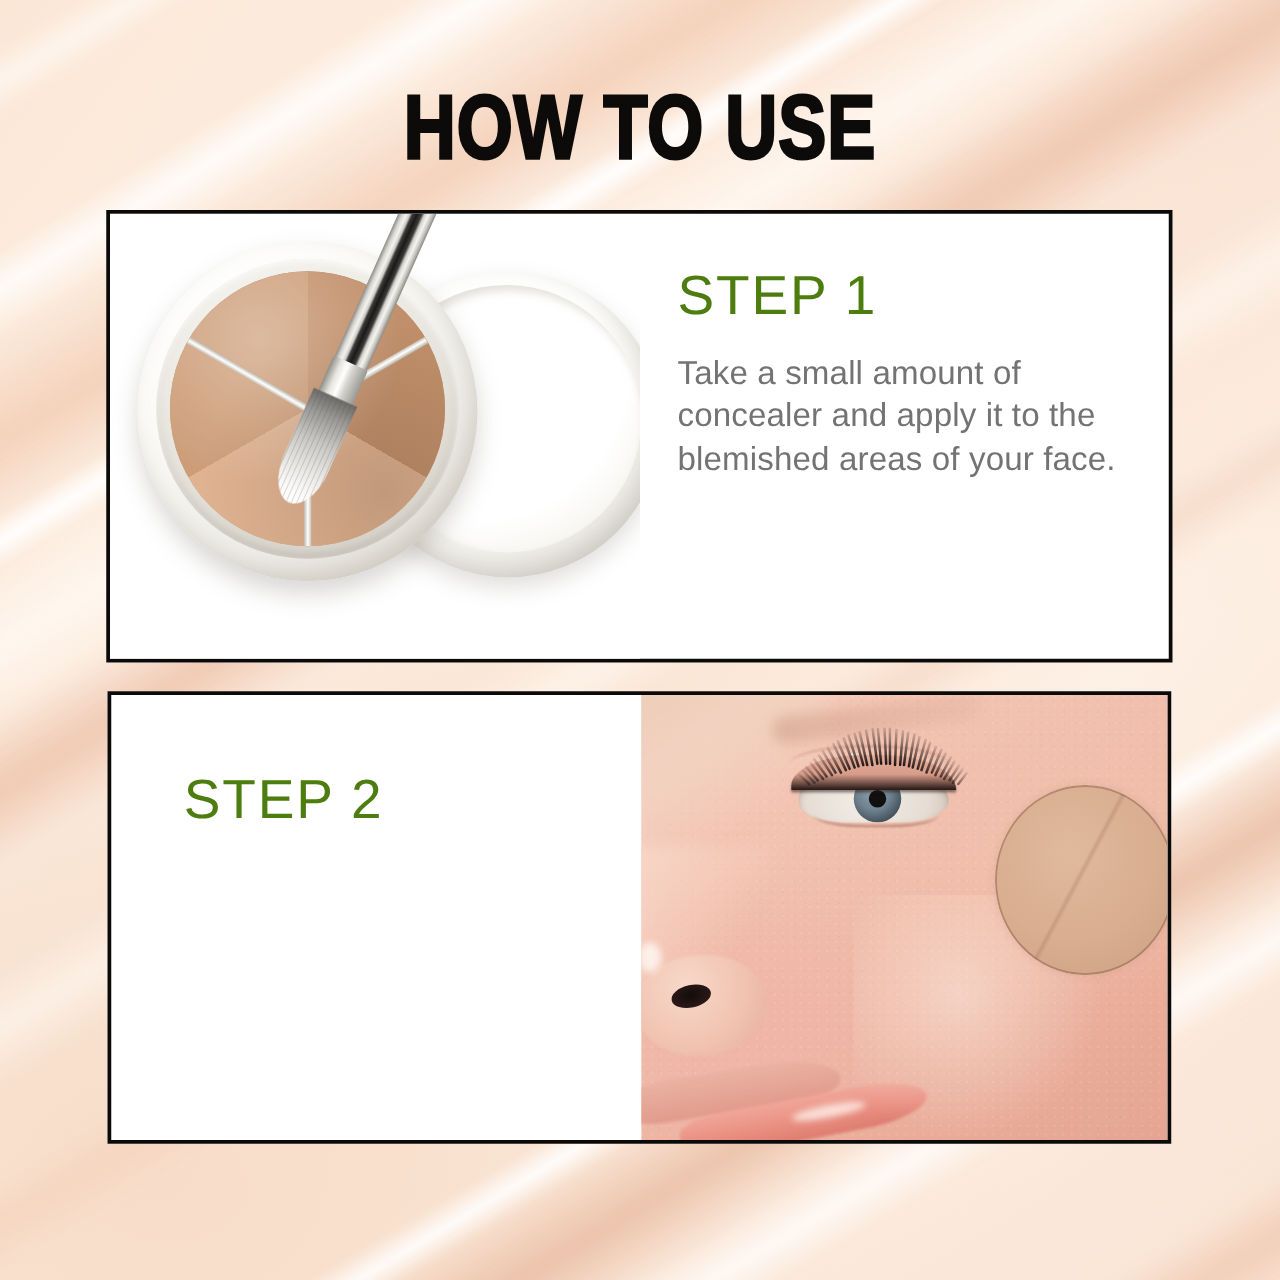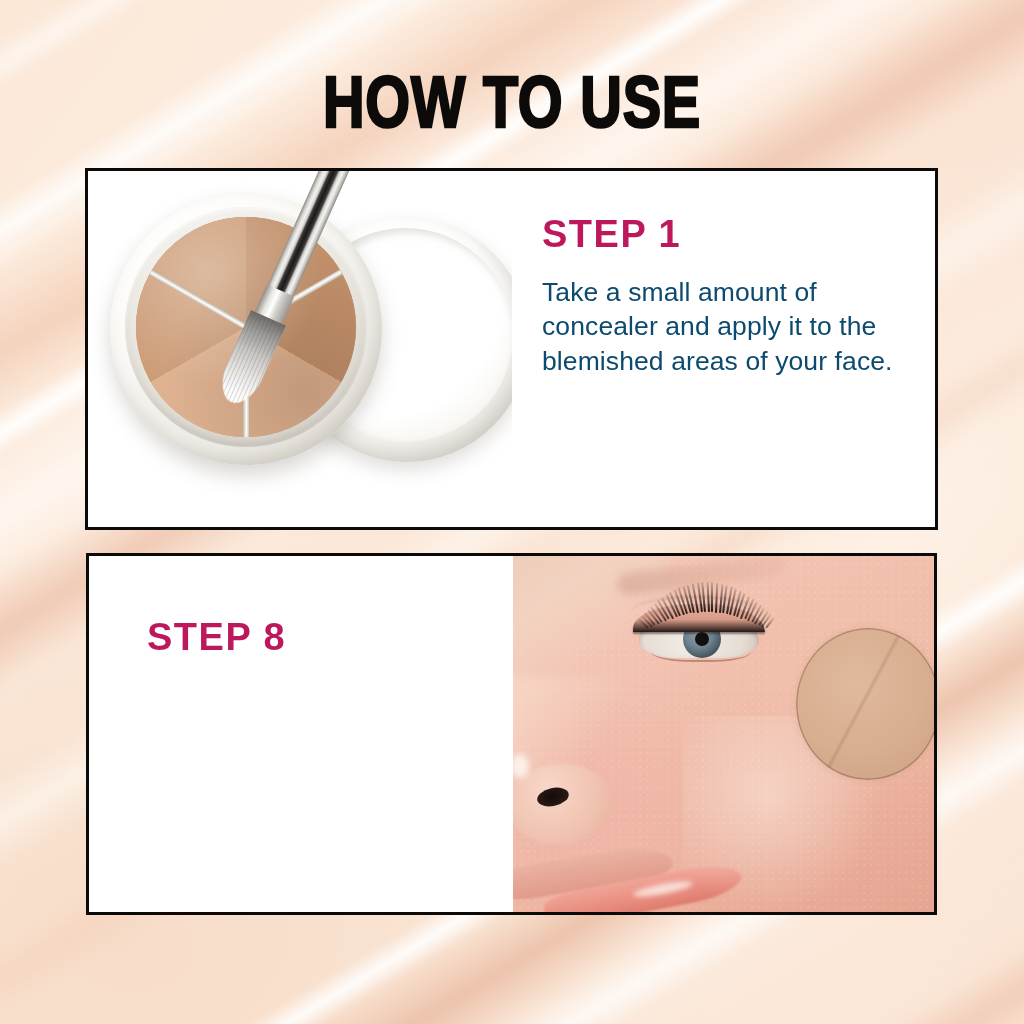--- a/index.html
+++ b/index.html
@@ -76,26 +76,26 @@
   .pane-img{ position:relative; overflow:hidden; flex:0 0 auto; }
   .pane-txt{ flex:1 1 auto; position:relative; }
 
   #card1 .pane-img{ width:424px; height:100%; background:#fff; }
   #card1 .pane-txt{ padding:44px 30px 0 30px; }
 
   #card2 .pane-txt{ padding:62px 26px 0 58px; }
   #card2 .pane-img{ width:421px; height:100%; }
 
   .step-title{
-    font-size:38px; font-weight:bold; color:#be185d;
+    font-size:44px; font-weight:normal; color:#4d7c0f;
     letter-spacing:1.5px; line-height:1;
     margin-bottom:22px;
   }
   .step-body{
-    font-size:26.5px; color:#0c4a6e; line-height:1.30;
+    font-size:26.5px; color:#737373; line-height:1.30;
     max-width:360px; letter-spacing:.1px;
   }
   #card2 .step-body{ max-width:350px; }
 
   
   .palette-stage{ position:absolute; inset:0; }
 
   
   .lid{
     position:absolute; left:196px; top:46px; width:245px; height:245px;
@@ -372,21 +372,21 @@
   <div class="pane-txt">
     <div class="step-title">STEP 1</div>
     <div class="step-body">Take a small amount of concealer and apply it to the blemished areas of your face.</div>
   </div>
 
 </div>
 
 <div class="card" id="card2">
 
   <div class="pane-txt">
-    <div class="step-title">STEP 8</div>
+    <div class="step-title">STEP 2</div>
   </div>
 
   <div class="pane-img">
     <div class="face-stage">
       <div class="skin-tex"></div>
       <div class="hairline"></div>
       <div class="brow"></div>
 
       <div class="eye">
         <div class="eye-white">

